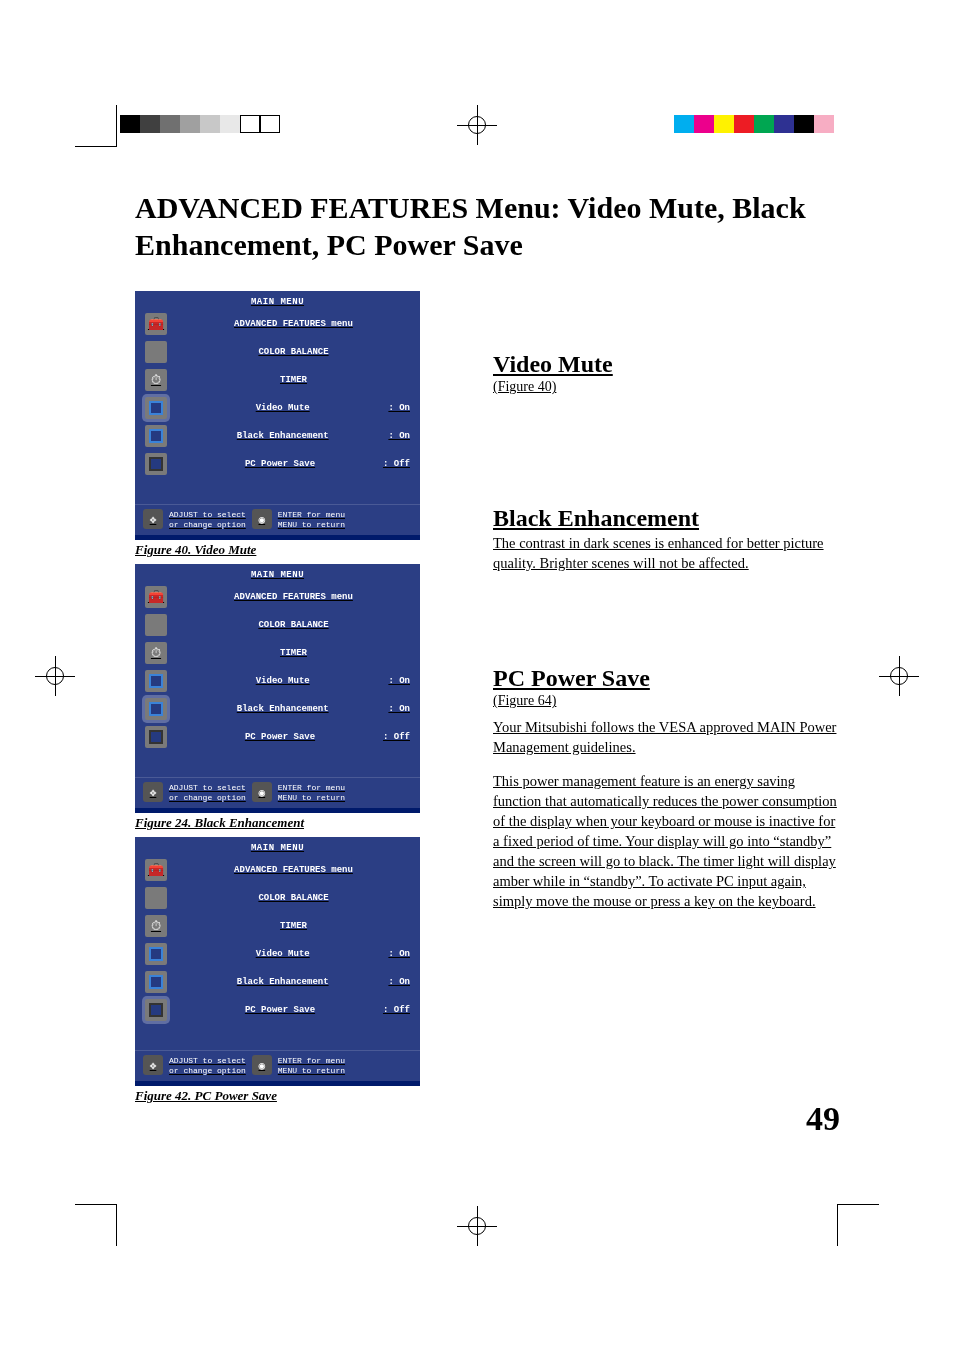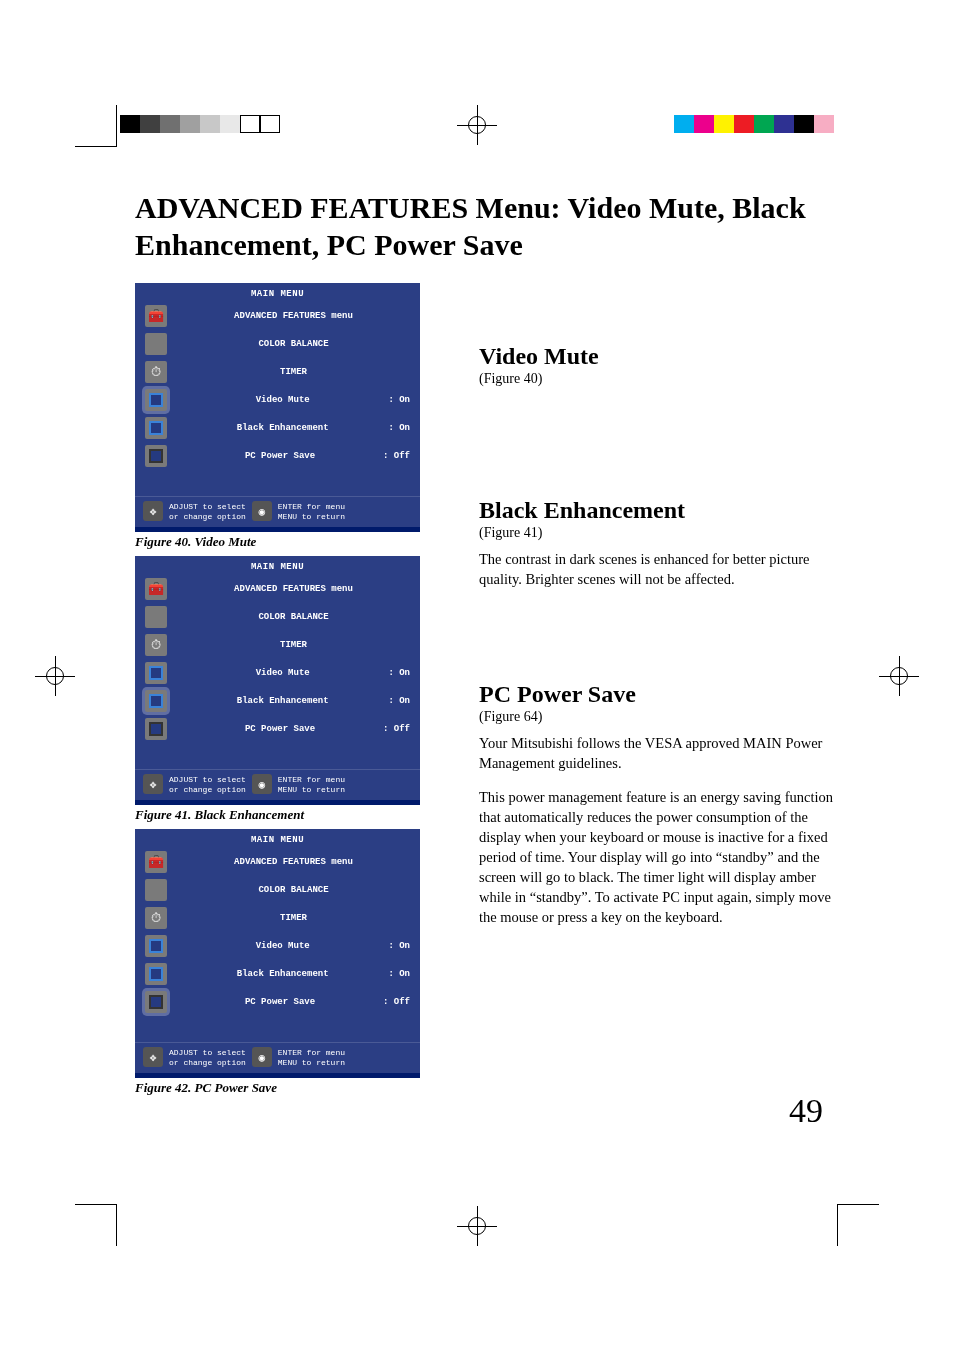--- a/index.html
+++ b/index.html
@@ -100,25 +100,26 @@
   .page {
     position: absolute;
     top: 190px;
     left: 135px;
     right: 110px;
   }
   h1.title {
     font-weight: bold;
     font-size: 30px;
     line-height: 1.22;
-    margin-bottom: 20px;
+    margin-bottom: 28px;
   }
   .columns {
     display: flex;
-    gap: 54px;
+    gap: 68px;
+    text-decoration: underline;
   }
   .left-col { width: 290px; }
   .right-col { flex: 1; padding-top: 60px; }
 
   .menu-shot {
     width: 285px;
     background: #2b3e84;
     color: #fff;
     font-family: "Courier New", monospace;
     font-size: 9px;
@@ -196,24 +197,24 @@
     font-size: 14.5px;
     line-height: 1.38;
     margin-bottom: 14px;
   }
   .right-col .section { margin-bottom: 110px; }
   .right-col .section.med { margin-bottom: 92px; }
   .right-col .section.last { margin-bottom: 0; }
 
   .page-num {
     position: absolute;
-    right: 21px;
+    right: 4px;
     bottom: -28px;
     font-size: 34px;
-    font-weight: normal;
+    font-weight: bold;
   }
 </style>
 </head>
 <body>
 
 <div class="crop-top-center">
     <div class="crop-circle"></div>
   </div>
 <div class="crop-bottom-center">
     <div class="crop-circle"></div>
@@ -334,21 +335,21 @@
               <span>ADJUST to select</span>
               <span>or change option</span>
             </span>
             <span class="ficon">◉</span>
             <span class="fcol">
               <span>ENTER for menu</span>
               <span>MENU to return</span>
             </span>
           </div>
         </div>
-        <div class="fig-caption">Figure 41.  Black Enhancement</div>
+        <div class="fig-caption">Figure 24.  Black Enhancement</div>
         <div class="menu-shot">
           <div class="menu-title">MAIN MENU</div>
           <div class="row">
             <span class="icon toolbox">🧰</span>
             <span class="label">ADVANCED FEATURES menu</span>
           </div>
           <div class="row">
             <span class="icon cb"></span>
             <span class="label">COLOR BALANCE</span>
           </div>
@@ -389,21 +390,20 @@
       </div>
 
     <div class="right-col">
       <div class="section">
         <h2>Video Mute</h2>
         <div class="sub">(Figure 40)</div>
       </div>
 
       <div class="section med">
         <h2>Black Enhancement</h2>
-        <div class="sub">(Figure 41)</div>
         <p>The contrast in dark scenes is enhanced for better picture quality.  Brighter scenes will not be affected.</p>
       </div>
 
       <div class="section last">
         <h2>PC Power Save</h2>
         <div class="sub">(Figure 64)</div>
         <p>Your Mitsubishi follows the VESA approved MAIN Power Management guidelines.</p>
         <p>This power management feature is an energy saving function that automatically reduces the power consumption of the display when your keyboard or mouse is inactive for a fixed period of time.  Your display will go into “standby” and the screen will go to black.  The timer light will display amber while in “standby”.  To activate PC input again, simply move the mouse or press a key on the keyboard.</p>
       </div>
     </div>

